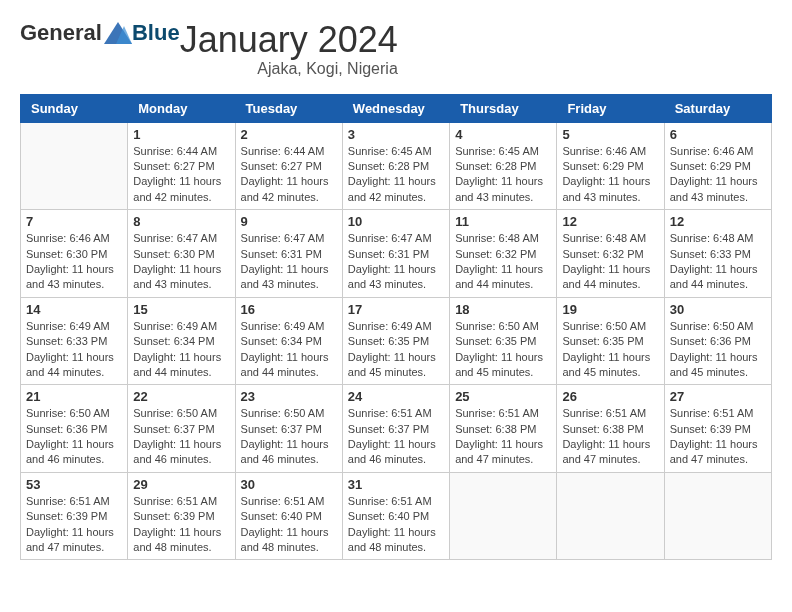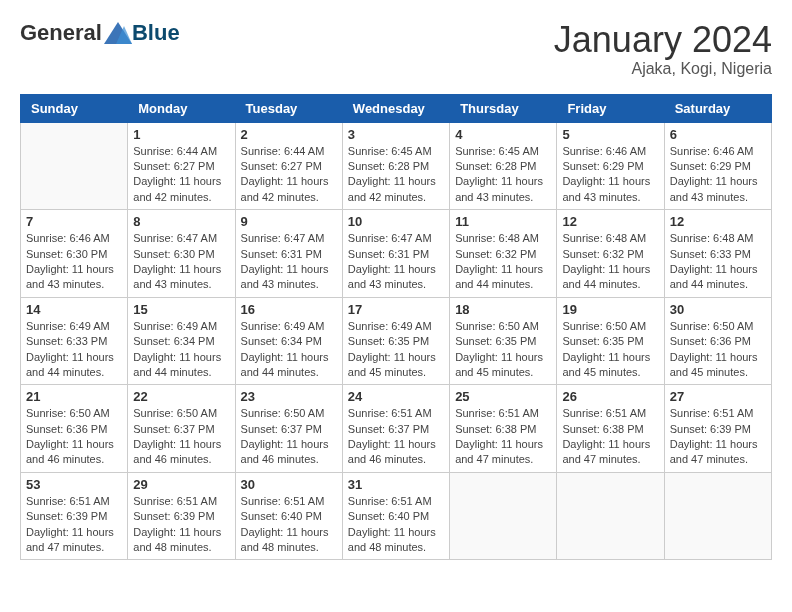--- a/index.html
+++ b/index.html
@@ -5,21 +5,20 @@
     * { box-sizing: border-box; margin: 0; padding: 0; }
     body {
       font-family: Arial, sans-serif;
       background: #fff;
       width: 792px;
       min-height: 612px;
       padding: 20px;
     }
     .header {
       display: flex;
-      justify-content: space-between;
       align-items: flex-start;
       margin-bottom: 16px;
     }
     .logo {
       display: flex;
       flex-direction: column;
       align-items: flex-start;
     }
     .logo-text {
       display: flex;
@@ -30,21 +29,20 @@
     }
     .logo-general { color: #333; }
     .logo-blue { color: #0c4a6e; }
     .logo-icon {
       width: 28px;
       height: 22px;
       margin-left: 2px;
     }
     .title-block {
       text-align: right;
-      margin-left: 44px;
     }
     .month-title {
       font-size: 36px;
       font-weight: normal;
       color: #333;
       line-height: 1.1;
     }
     .location {
       font-size: 16px;
       color: #555;

